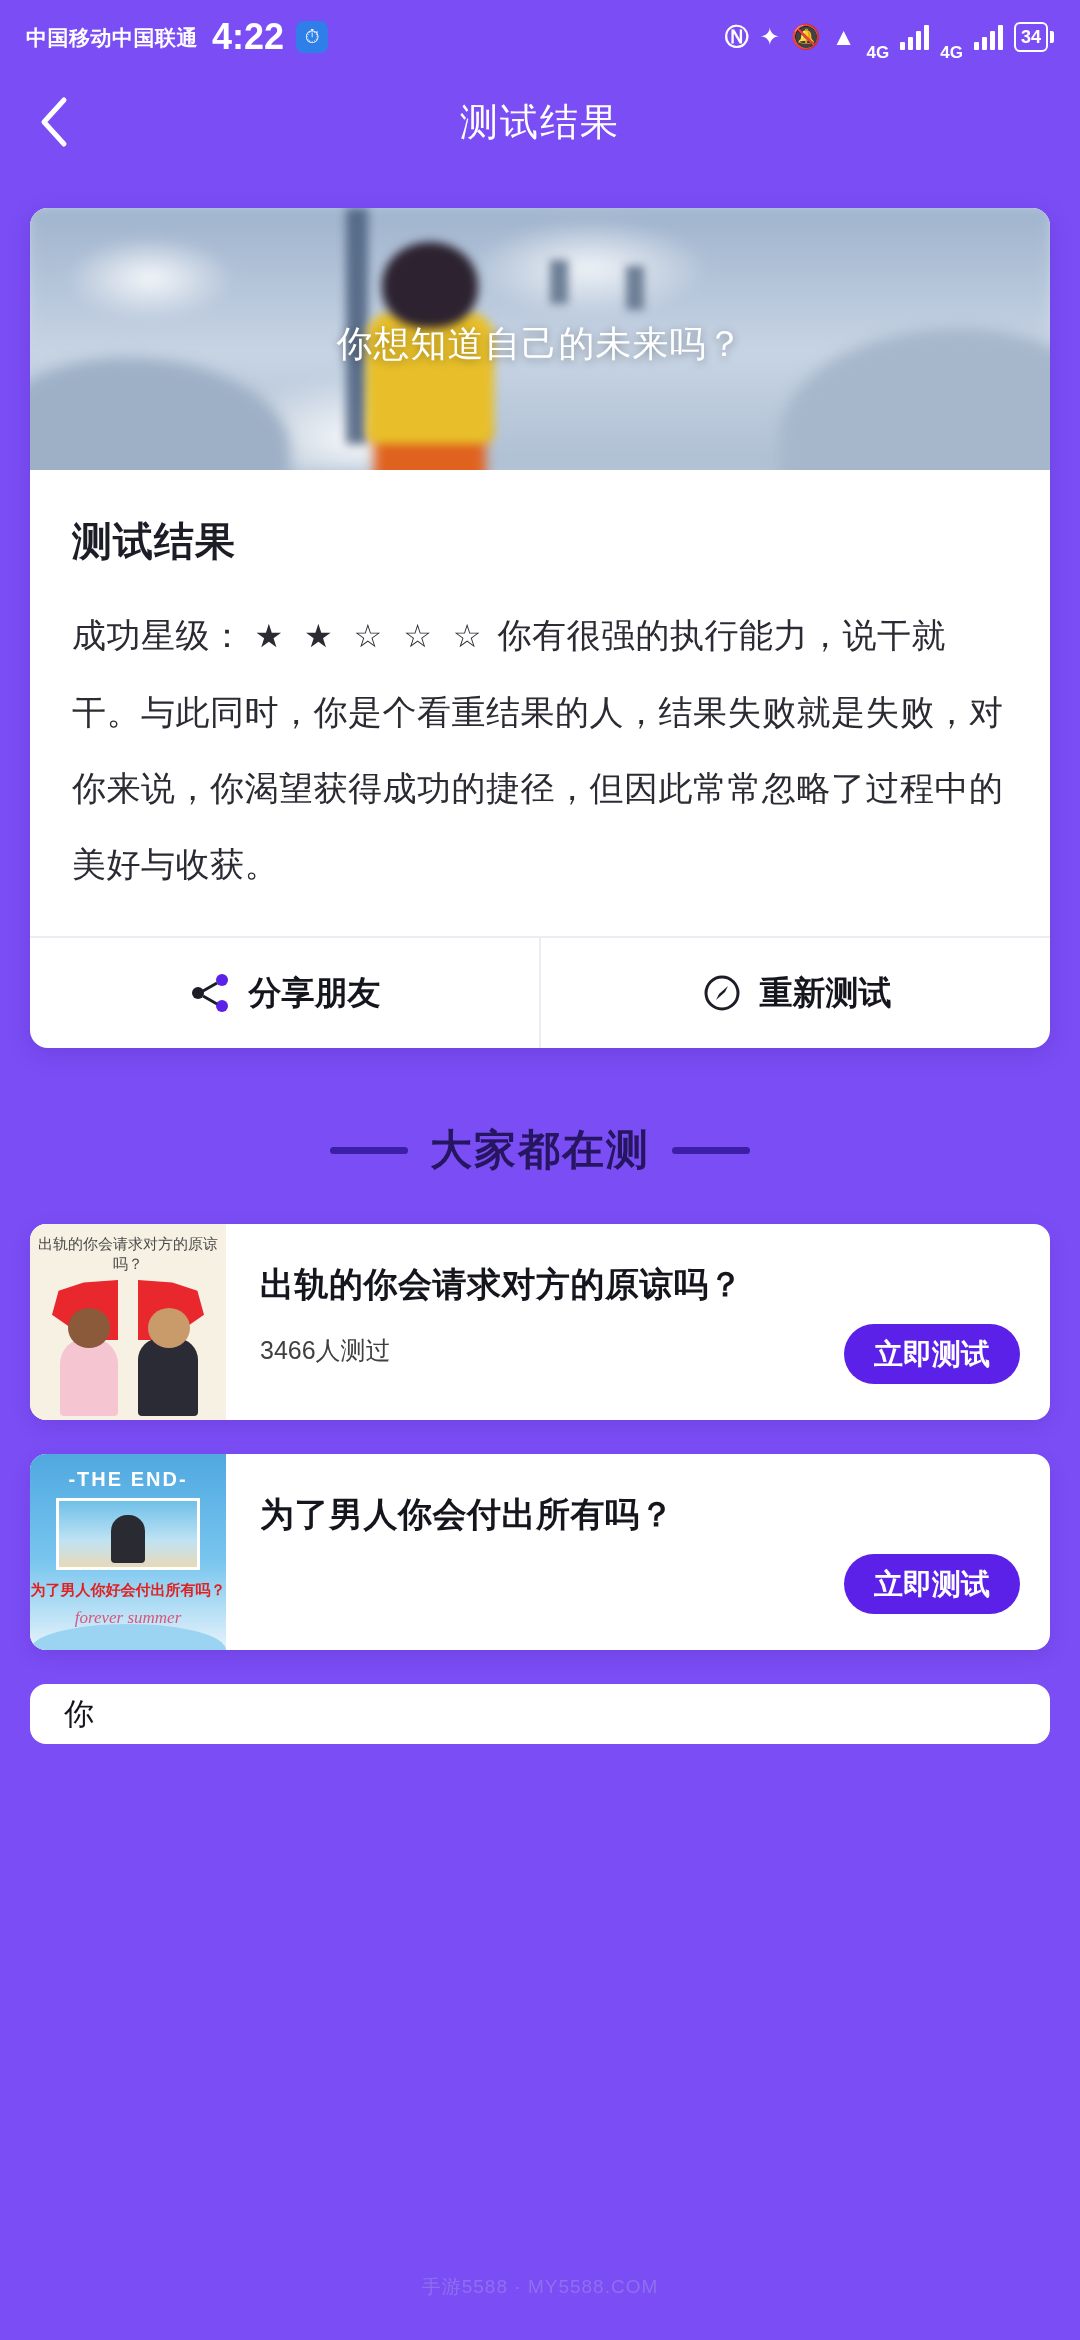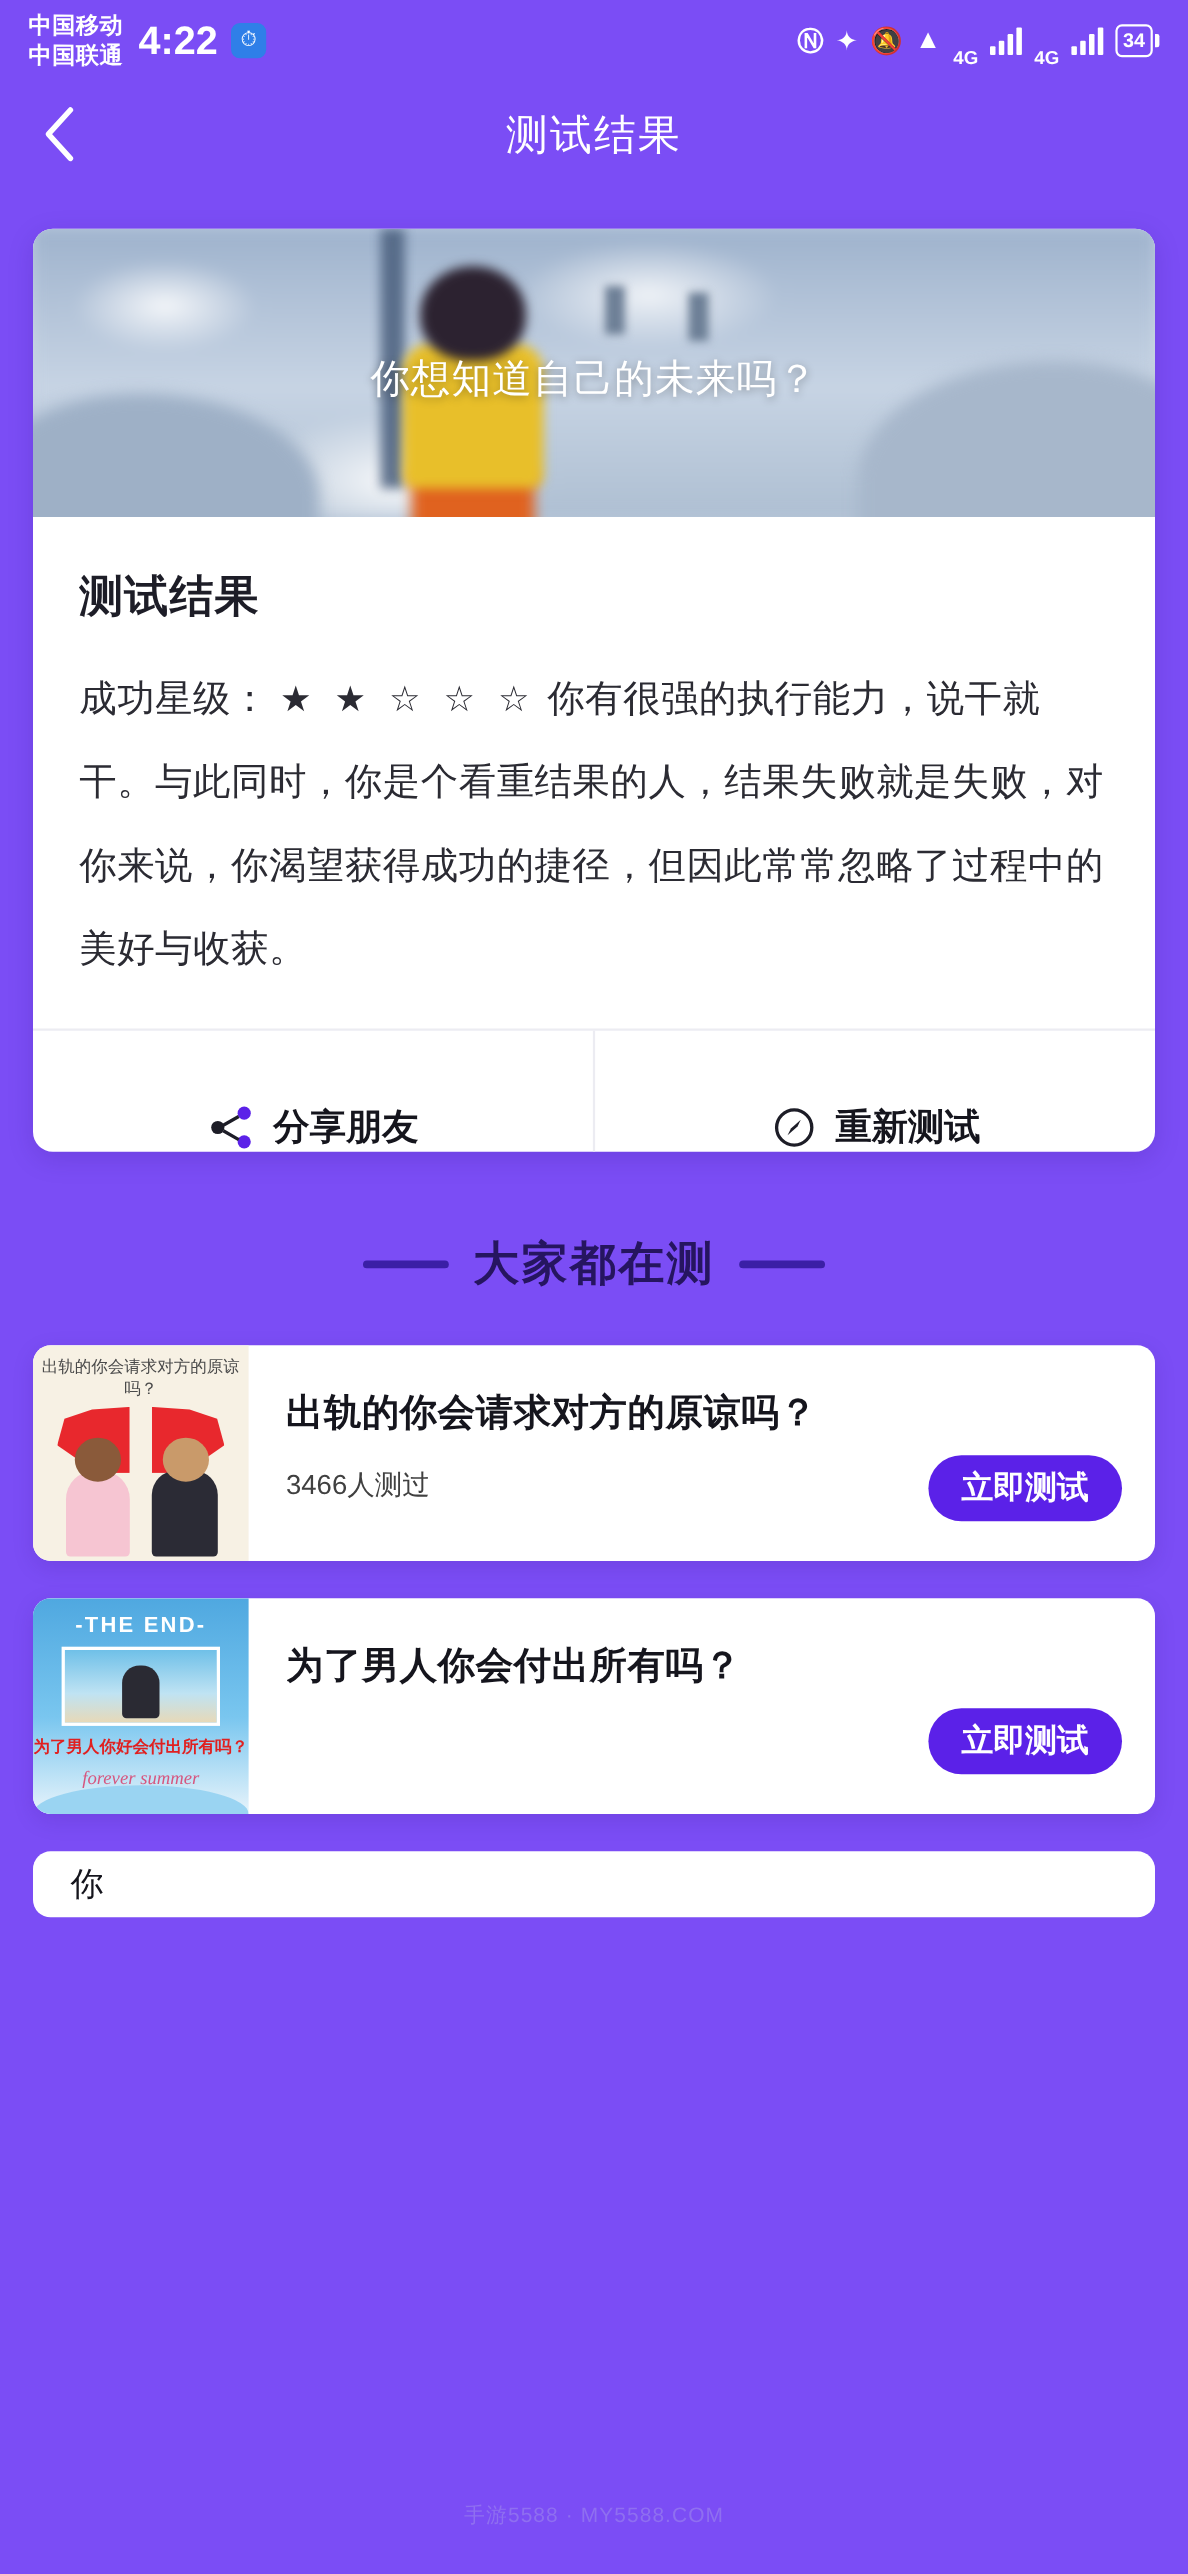--- a/index.html
+++ b/index.html
@@ -12,21 +12,21 @@
   body { position:relative; }
 
   
   .statusbar {
     height:74px; width:100%;
     display:flex; align-items:center;
     padding:0 26px;
     color:#fff;
   }
   .carriers {
-    display:flex; flex-direction:column;
+    display:flex; flex-direction:row;
     justify-content:center;
     font-size:21px; line-height:27px;
     font-weight:bold;
     letter-spacing:.5px;
   }
   .clock {
     font-size:36px; font-weight:bold;
     margin-left:14px; letter-spacing:0px;
   }
   .alarm-chip {
@@ -150,21 +150,21 @@
     font-size:34px; line-height:76px; color:#2b2b33;
     letter-spacing:.5px;
   }
   .stars { letter-spacing:6px; font-size:32px; }
 
   .card-actions {
     display:flex; border-top:2px solid #ececf2;
     height:112px;
   }
   .action {
-    flex:1; display:flex; align-items:flex-end; justify-content:center;
+    flex:1; display:flex; align-items:center; justify-content:center;
     gap:16px;
     font-size:33px; color:#15151d; font-weight:bold;
   }
   .action + .action { border-left:2px solid #ececf2; }
 
   
   .section-head {
     margin-top:74px;
     display:flex; align-items:center; justify-content:center;
     gap:22px;

